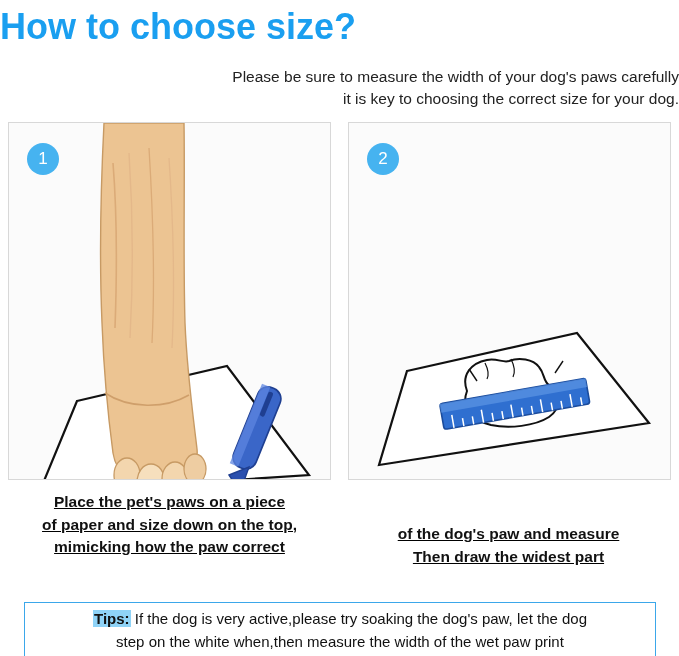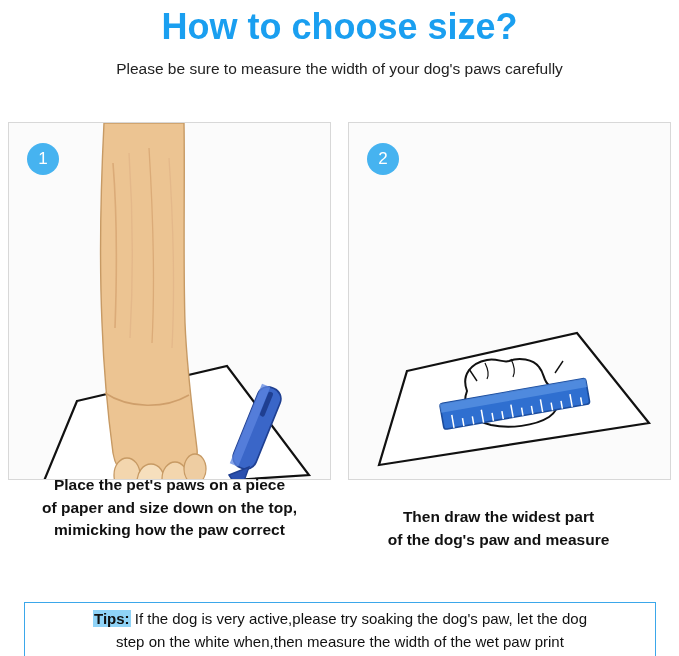--- a/index.html
+++ b/index.html
@@ -15,30 +15,29 @@
     overflow: hidden;
   }
   .page {
     position: relative;
     width: 679px;
     height: 656px;
   }
 
   
   .title {
-    text-align: center;
     font-size: 36px;
     font-weight: bold;
     color: #1a9ff0;
     letter-spacing: 0px;
-    margin: 4px 0 8px 0;
+    margin: 4px 0 16px 0;
     line-height: 46px;
   }
   .subtitle {
-    text-align: center;
+    text-align: right;
     font-size: 15.5px;
     color: #222;
     line-height: 22px;
     margin-top: 4px;
   }
   .subtitle div { white-space: nowrap; }
 
   
   .panels {
     position: absolute;
@@ -71,25 +70,26 @@
     display: flex;
     align-items: center;
     justify-content: center;
     z-index: 5;
   }
   .panel svg { position: absolute; top: 0; left: 0; }
 
   
   .captions {
     position: absolute;
-    top: 470px;
+    top: 487px;
     left: 8px;
     width: 663px;
     display: flex;
-    gap: 6px;
+    gap: 16px;
+    text-decoration: underline;
   }
   .caption {
     width: 323px;
     text-align: center;
     font-size: 15.5px;
     font-weight: bold;
     line-height: 22.5px;
     color: #111;
   }
   .caption div { white-space: nowrap; }
@@ -124,20 +124,21 @@
 </style>
 </head>
 <body>
 
 <div class="page">
 
   <h1 class="title">How to choose size?</h1>
 
   <div class="subtitle">
     <div>Please be sure to measure the width of your dog's paws carefully</div>
+    <div>it is key to choosing the correct size for your dog.</div>
   </div>
 
   <div class="panels">
 
     <div class="panel">
       <div class="step-badge">1</div>
 
       <svg width="323" height="358" viewBox="0 0 323 358">
 
         <polygon points="68,278 218,243 300,352 30,370" fill="#ffffff" stroke="#111111" stroke-width="2.2"></polygon>
@@ -222,22 +223,22 @@
     </div>
   </div>
 
   <div class="captions">
     <div class="caption">
       <div>Place the pet's paws on a piece</div>
       <div>of paper and size down on the top,</div>
       <div>mimicking how the paw correct</div>
     </div>
     <div class="caption second">
+      <div>of the dog's paw and measure</div>
       <div>Then draw the widest part</div>
-      <div>of the dog's paw and measure</div>
     </div>
   </div>
 
   <div class="tips-box">
     <div class="tips-inner">
       <div class="tips-line1"><span class="tips-label">Tips:</span><span> If the dog is very active,please try soaking the dog's paw,  let the dog</span></div>
       <div class="tips-line2">step on the white when,then measure the width of the wet paw print</div>
     </div>
   </div>
 

